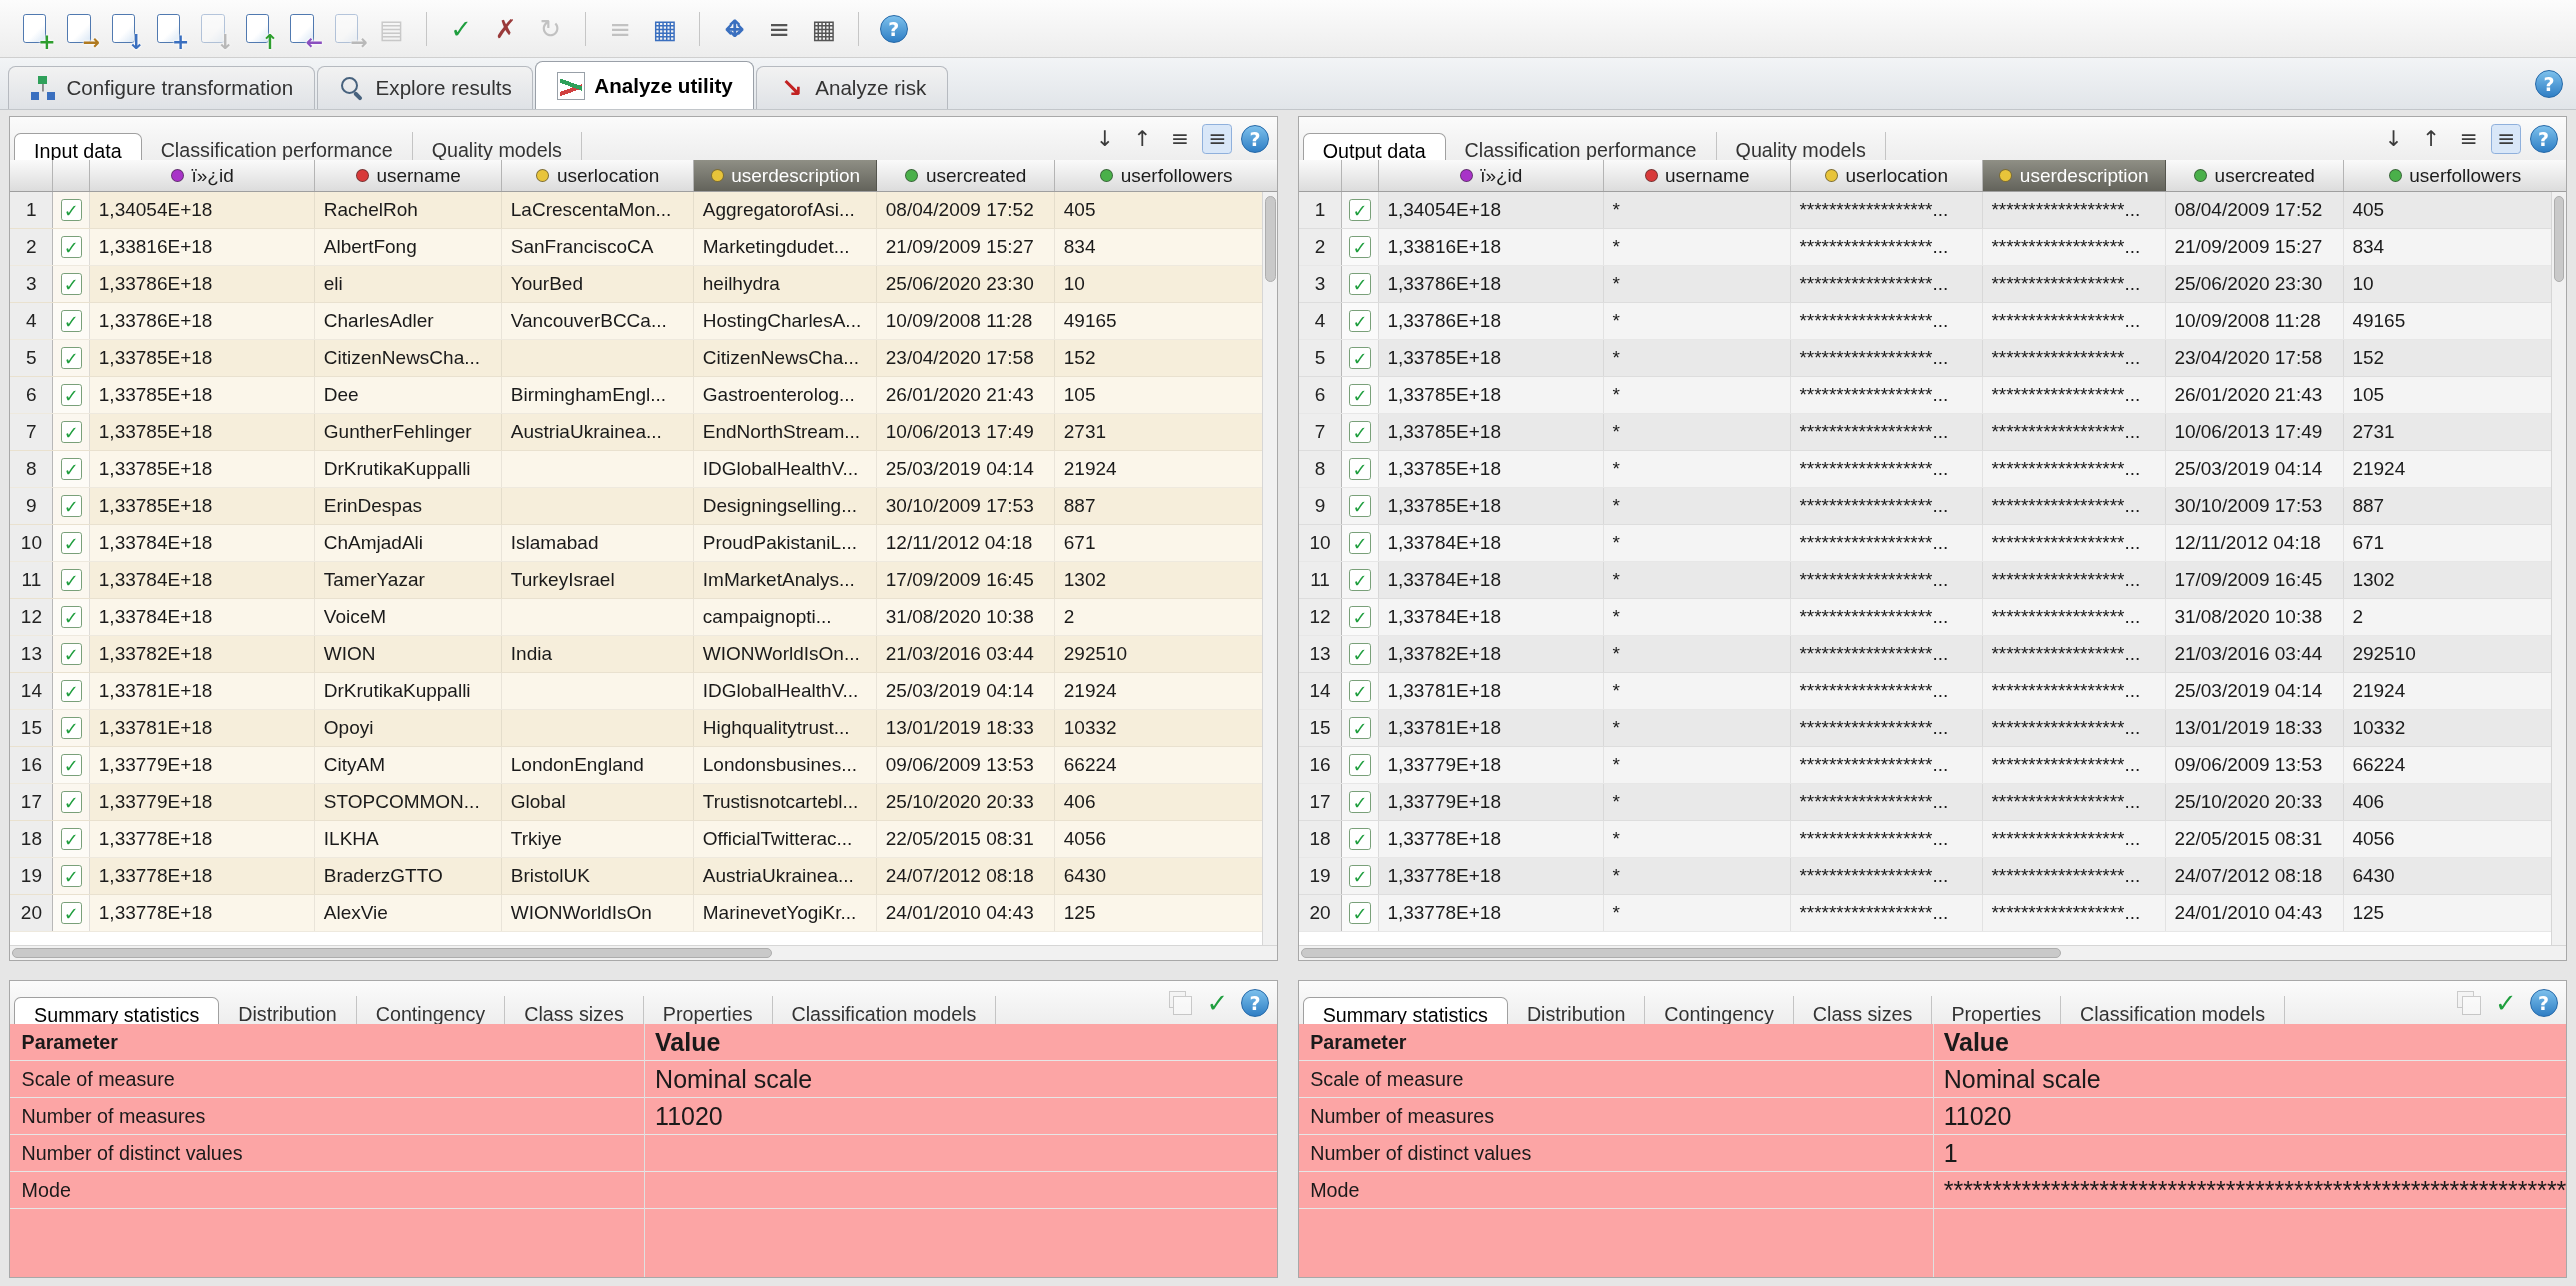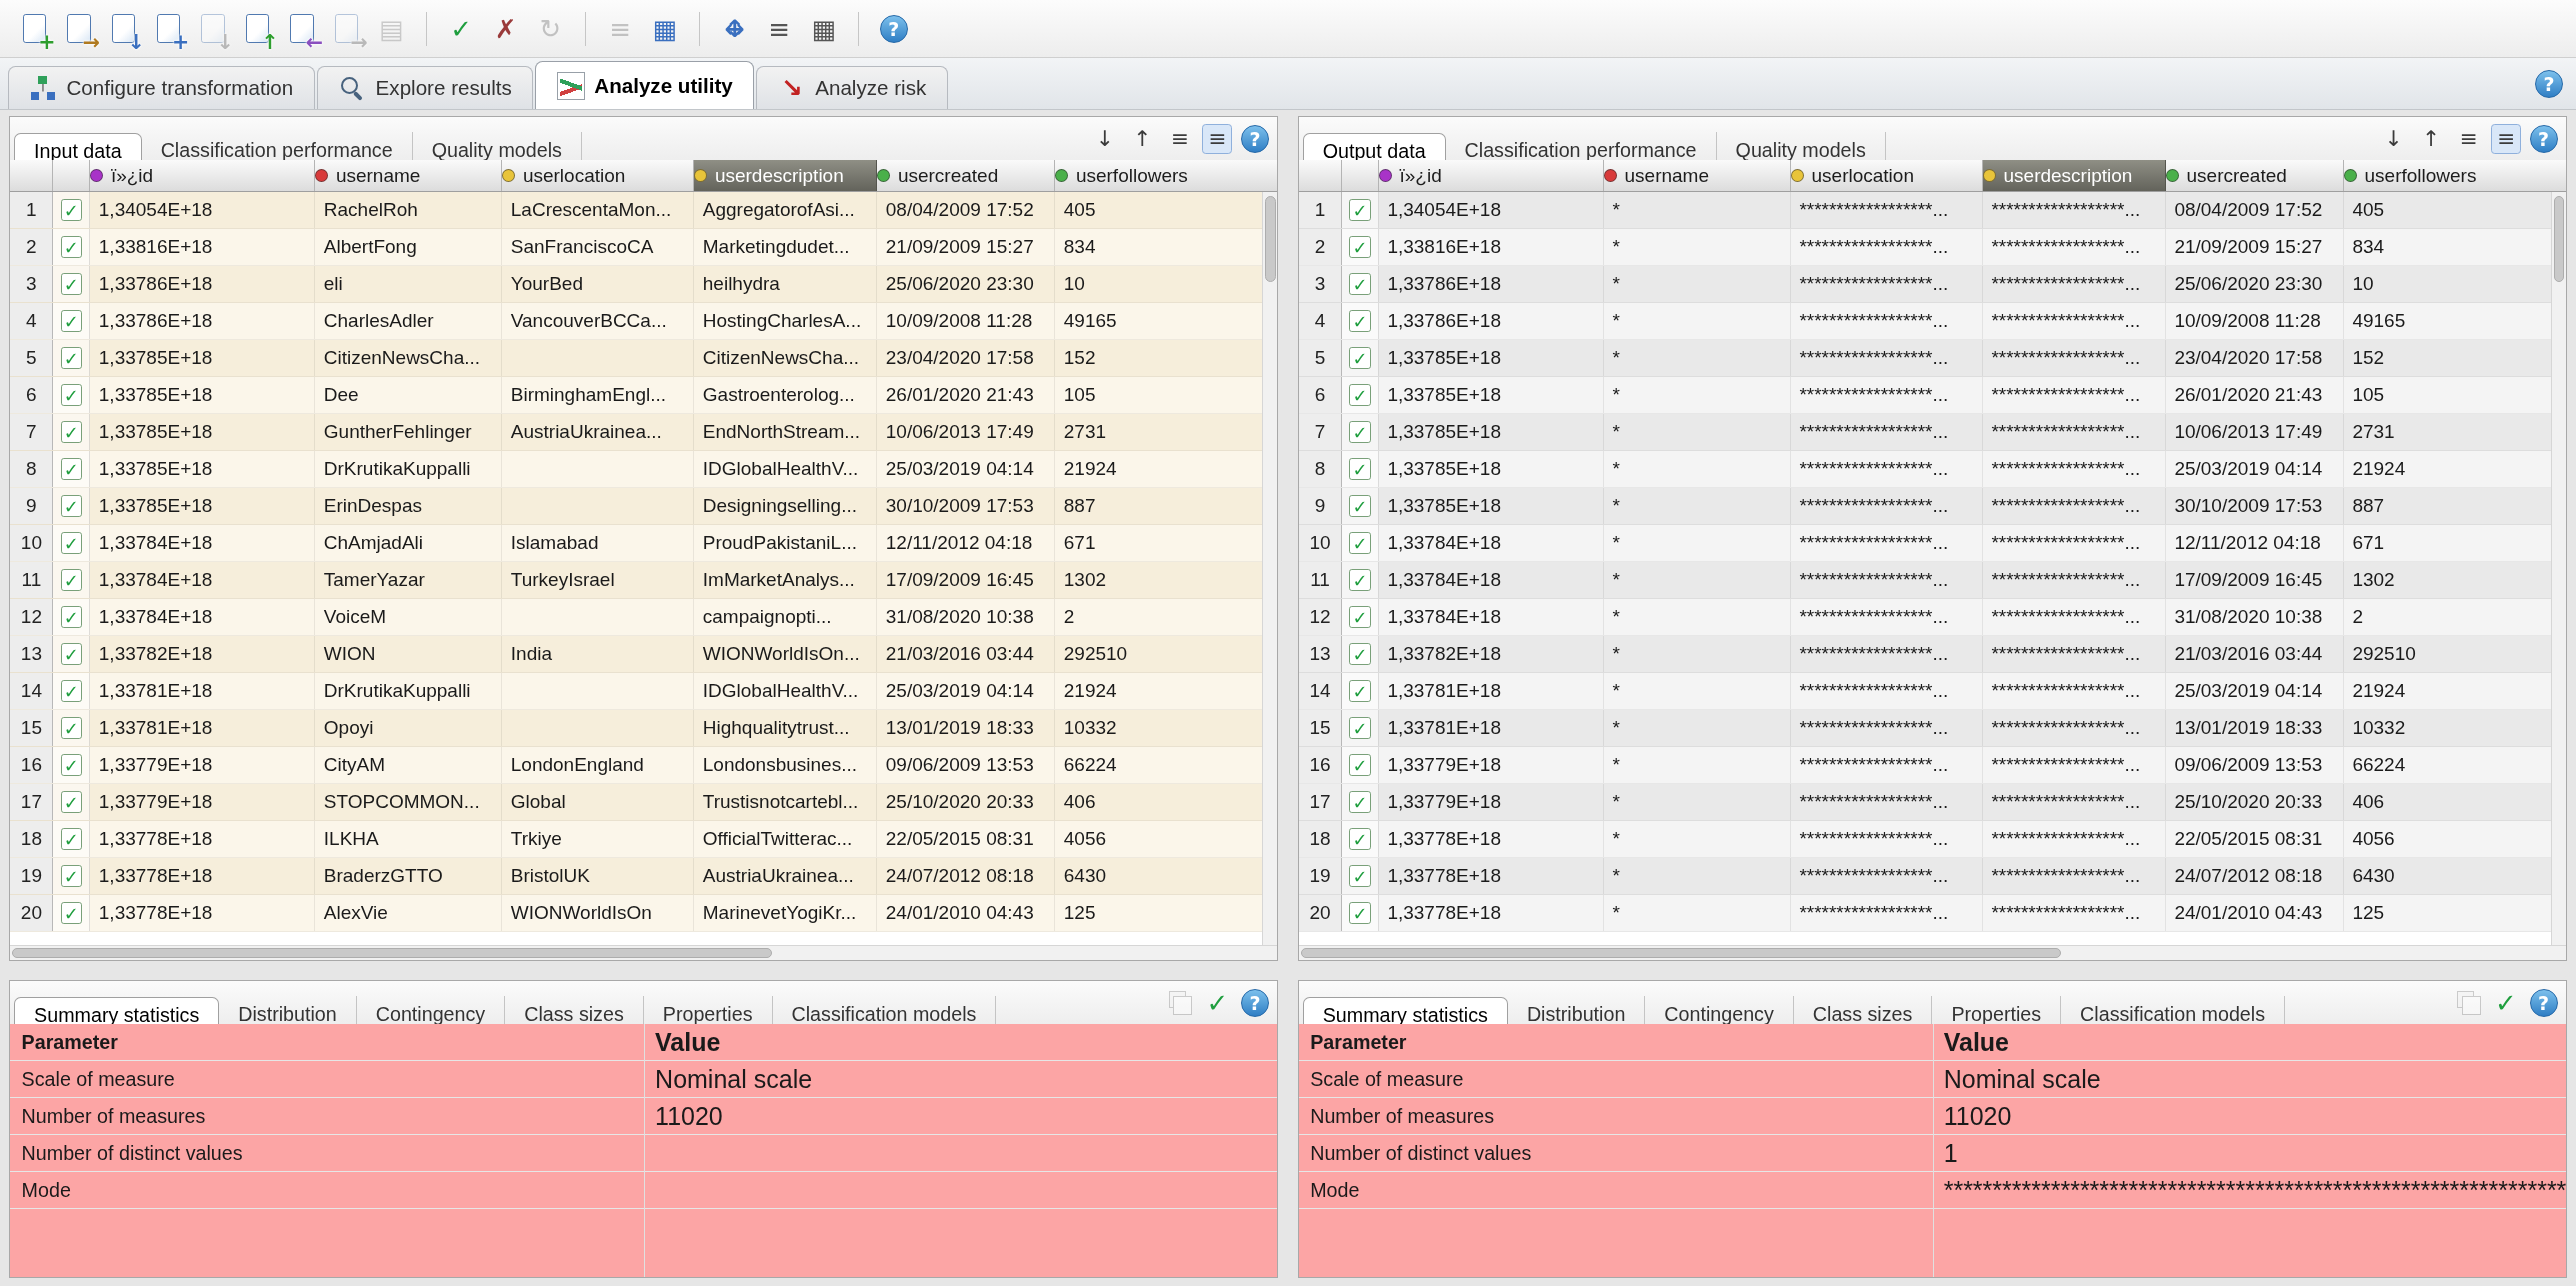--- a/index.html
+++ b/index.html
@@ -46,21 +46,21 @@
   .dtab{height:37px;display:flex;align-items:center;padding:0 19px;font-size:19.7px;color:#333;border-right:0.9px solid #c4c4c4;white-space:nowrap}
   .dtab.active{background:#fff;border:0.9px solid #a0a0a0;border-bottom:0.9px solid #fff;margin-bottom:-0.9px;border-radius:6.6px 6.6px 0 0;color:#000}
   .corner{position:absolute;right:7.5px;top:6.6px;display:flex;align-items:center;gap:7.5px}
   .cbtn{min-width:30px;height:30px;display:flex;align-items:center;justify-content:center;border:0.9px solid transparent;border-radius:3.7px}
   .cbtn.active{background:#d9e7f8;border-color:#8fb0dc}
   .copy-ic{position:relative;width:17px;height:17px;border:1.9px solid #8a8a8a;background:#f2f2f2;margin:0 5.6px 5.6px 0}
   .copy-ic::after{content:'';position:absolute;left:3.7px;top:3.7px;width:17px;height:17px;border:1.9px solid #8a8a8a;background:#fff}
 
   .grid{position:absolute;left:0;top:43px;right:0;bottom:15px;background:#fff;overflow:hidden}
   .ghead{position:absolute;left:0;top:0;right:0;height:32px;display:flex;background:linear-gradient(#fafafa,#dcdcdc);border-bottom:0.9px solid #9f9f9f}
-  .hcell{display:flex;align-items:center;gap:7.5px;border-right:0.9px solid #b4b4b4;font-size:19px;color:#1c1c1c;white-space:nowrap;overflow:hidden}
+  .hcell{display:flex;align-items:center;justify-content:center;gap:7.5px;border-right:0.9px solid #b4b4b4;font-size:19px;color:#1c1c1c;white-space:nowrap;overflow:hidden}
   .hcell.sel{background:linear-gradient(#8f8f85,#63635b);color:#fff;border-right-color:#55554e}
   .dot{width:13px;height:13px;border-radius:50%;border:0.9px solid rgba(40,40,40,.55);flex:0 0 13px}
   .gbody{position:absolute;left:0;top:32px;right:15px;bottom:0;overflow:hidden}
   .grow{display:flex;height:37px;border-bottom:0.9px solid rgba(0,0,0,.05)}
   .cell{display:flex;align-items:center;padding:0 8.4px;font-size:19px;white-space:nowrap;overflow:hidden;border-right:0.9px solid rgba(0,0,0,.07)}
   .cell.rownum{justify-content:center;background:#ededed;border-right:0.9px solid #b8b8b8;color:#222;padding:0 3.7px}
   .cell.cbcell{justify-content:center;padding:0;border-right:0.9px solid rgba(0,0,0,.12);background:rgba(255,255,255,.55)}
   .cb{width:21.6px;height:21.6px;border:0.9px solid #79a079;border-radius:2.8px;background:#fff;color:#1f9e3e;font-weight:bold;font-size:18px;display:flex;align-items:center;justify-content:center;font-family:"DejaVu Sans",sans-serif}
 
   .w-num{width:43px;flex:0 0 43px}

